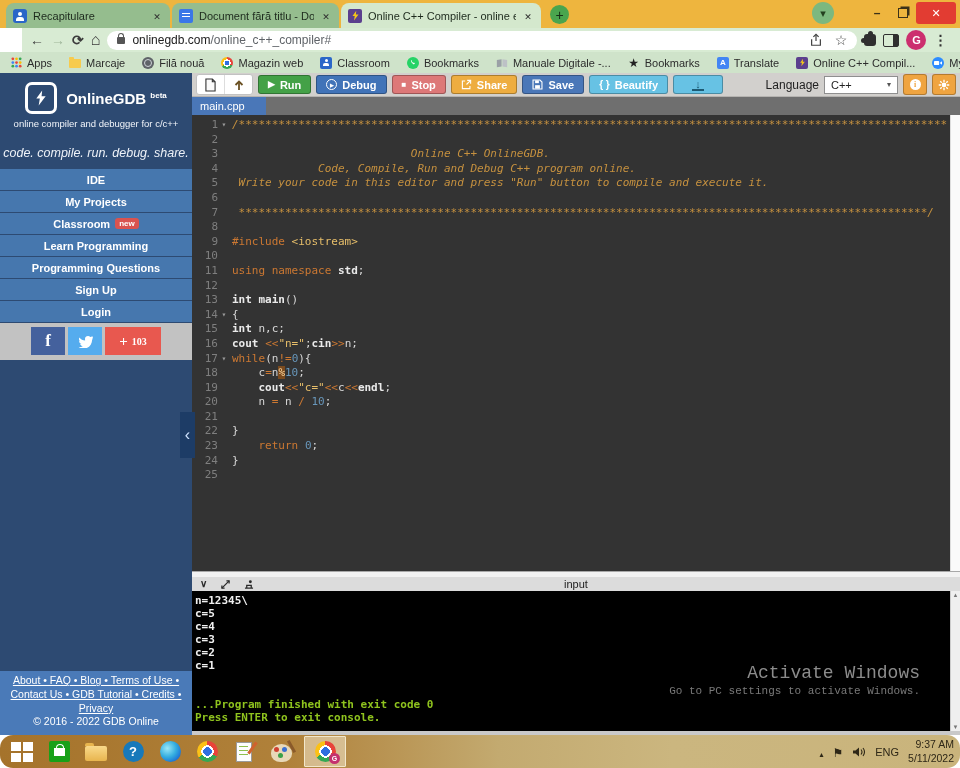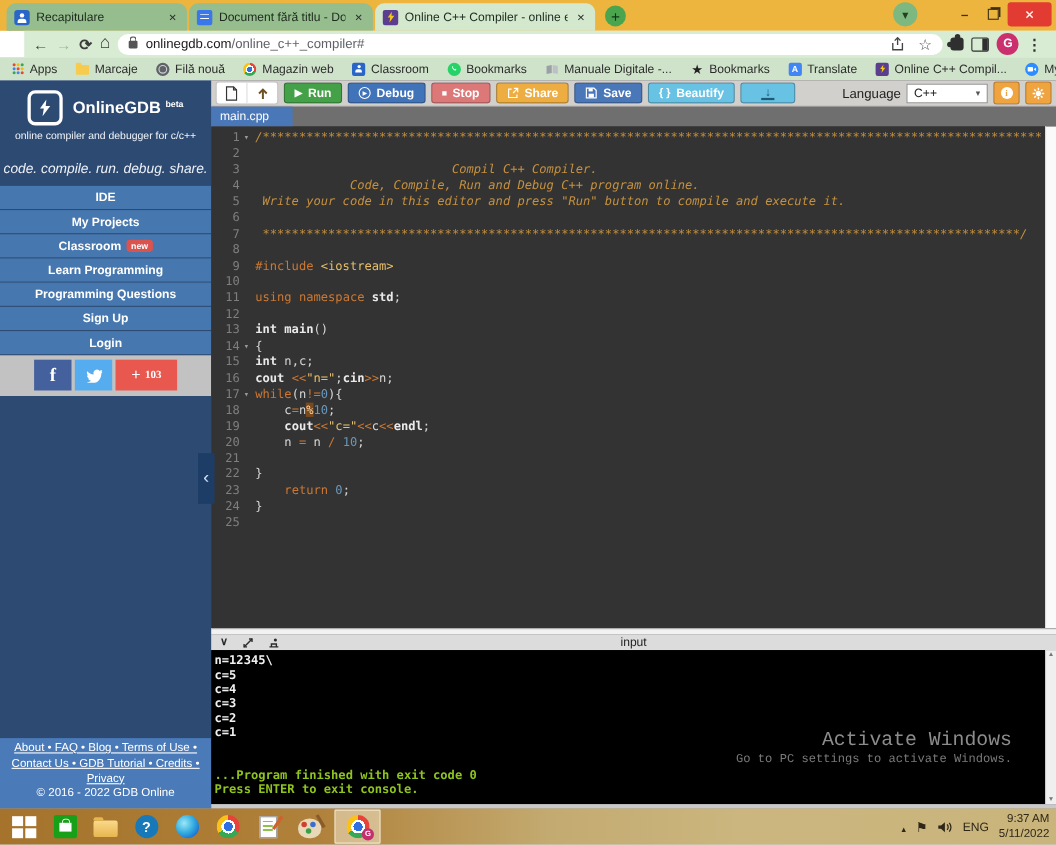--- a/index.html
+++ b/index.html
@@ -190,21 +190,21 @@
   .con-scroll{position:absolute;top:518px;right:0;width:10px;height:140px;background:#efefef;border-left:1px solid #ccc;box-sizing:border-box;}
   .con-scroll .up{position:absolute;top:1px;left:0;right:0;text-align:center;font-size:6px;color:#777;}
   .con-scroll .up::before{content:"▲";}
   .con-scroll .dn{position:absolute;bottom:1px;left:0;right:0;text-align:center;font-size:6px;color:#777;}
   .con-scroll .dn::before{content:"▼";}
   .bottomstrip{position:absolute;top:658px;left:0;right:0;height:4px;background:#c9c9c9;}
 
   
   .taskbar{position:absolute;bottom:0;left:0;right:0;height:33px;
     background:linear-gradient(90deg,#a5732b 0%,#b0813a 30%,#c3aa70 52%,#cbb67f 70%,#c9b47c 100%);
-    display:flex;align-items:center;gap:9px;padding:0 6px 0 8px;box-sizing:border-box;}
+    display:flex;align-items:center;gap:9px;padding:0 6px 0 8px;box-sizing:border-box;border-radius:13px;}
   .tkico{width:28px;height:26px;display:flex;align-items:center;justify-content:center;flex-shrink:0;}
   .win-logo{display:grid;grid-template-columns:10px 10px;grid-template-rows:9px 9px;gap:2px;}
   .win-logo span{background:#fff;}
   .store-tile{width:21px;height:21px;background:#18a018;border-radius:2px;position:relative;}
   .store-tile::before{content:"";position:absolute;left:5px;top:7px;width:11px;height:8px;background:#fff;}
   .store-tile::after{content:"";position:absolute;left:7.5px;top:3px;width:6px;height:5px;border:1.5px solid #fff;border-bottom:none;border-radius:4px 4px 0 0;}
   .folder-ic{width:22px;height:15px;background:linear-gradient(#f9d98a,#e8b54e);border-radius:2px;position:relative;margin-top:3px;}
   .folder-ic::before{content:"";position:absolute;top:-3px;left:0;width:9px;height:3px;background:#e8b54e;border-radius:2px 2px 0 0;}
   .help-ic{width:21px;height:21px;border-radius:50%;background:#1779ba;color:#fff;font-size:13px;font-weight:bold;
     display:flex;align-items:center;justify-content:center;}
@@ -512,21 +512,21 @@
               <span class="cl"><span class="t-cm">/***********************************************************************************************************</span></span>
             </div>
             <div class="code-row">
               <span class="gut">2</span>
               <span class="fold"></span>
               <span class="cl"></span>
             </div>
             <div class="code-row">
               <span class="gut">3</span>
               <span class="fold"></span>
-              <span class="cl"><span class="t-cm">                           Compil C++ Compiler.</span></span>
+              <span class="cl"><span class="t-cm">                           Online C++ OnlineGDB.</span></span>
             </div>
             <div class="code-row">
               <span class="gut">4</span>
               <span class="fold"></span>
               <span class="cl"><span class="t-cm">             Code, Compile, Run and Debug C++ program online.</span></span>
             </div>
             <div class="code-row">
               <span class="gut">5</span>
               <span class="fold"></span>
               <span class="cl"><span class="t-cm"> Write your code in this editor and press "Run" button to compile and execute it.</span></span>

